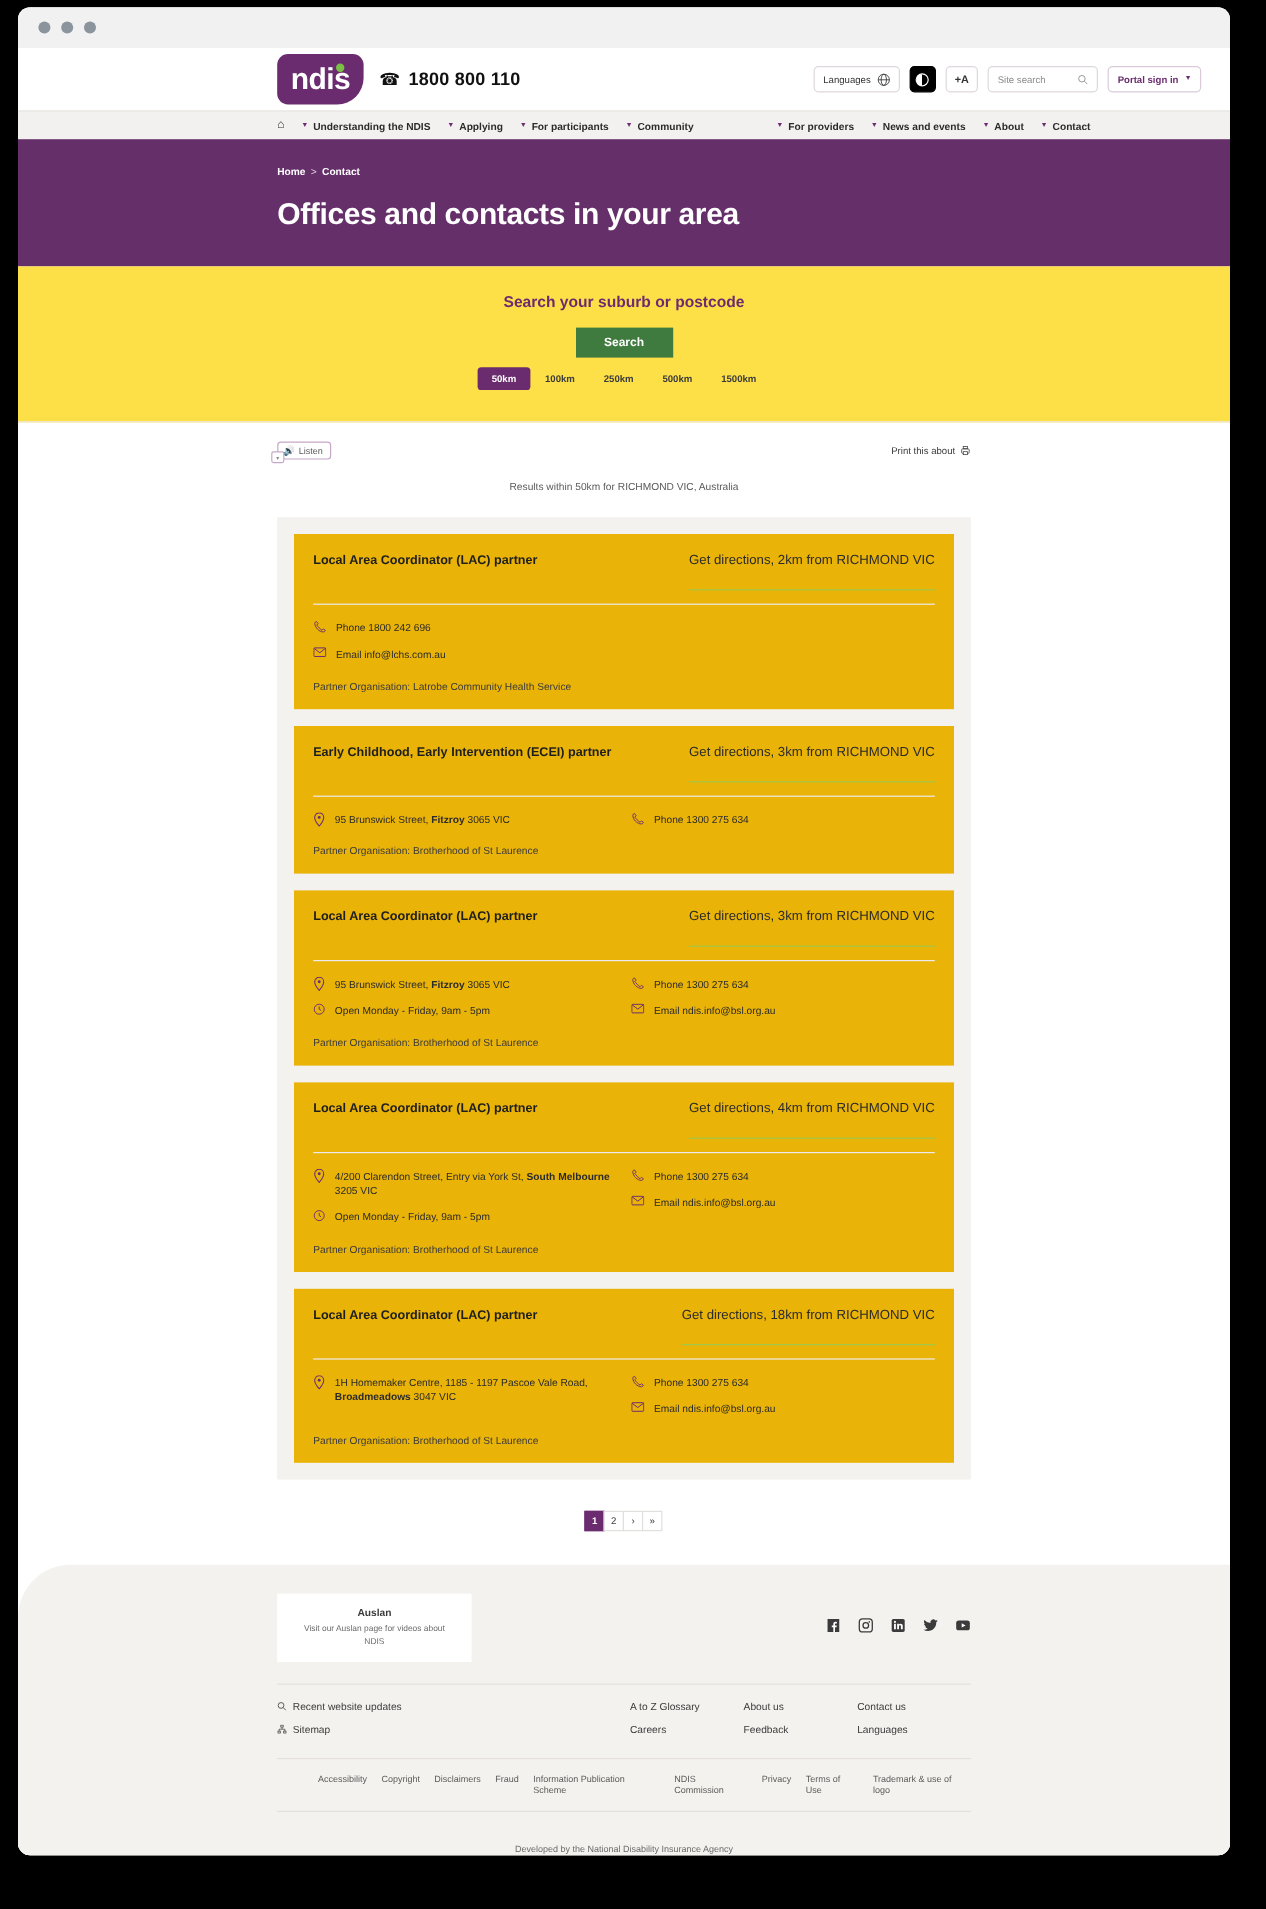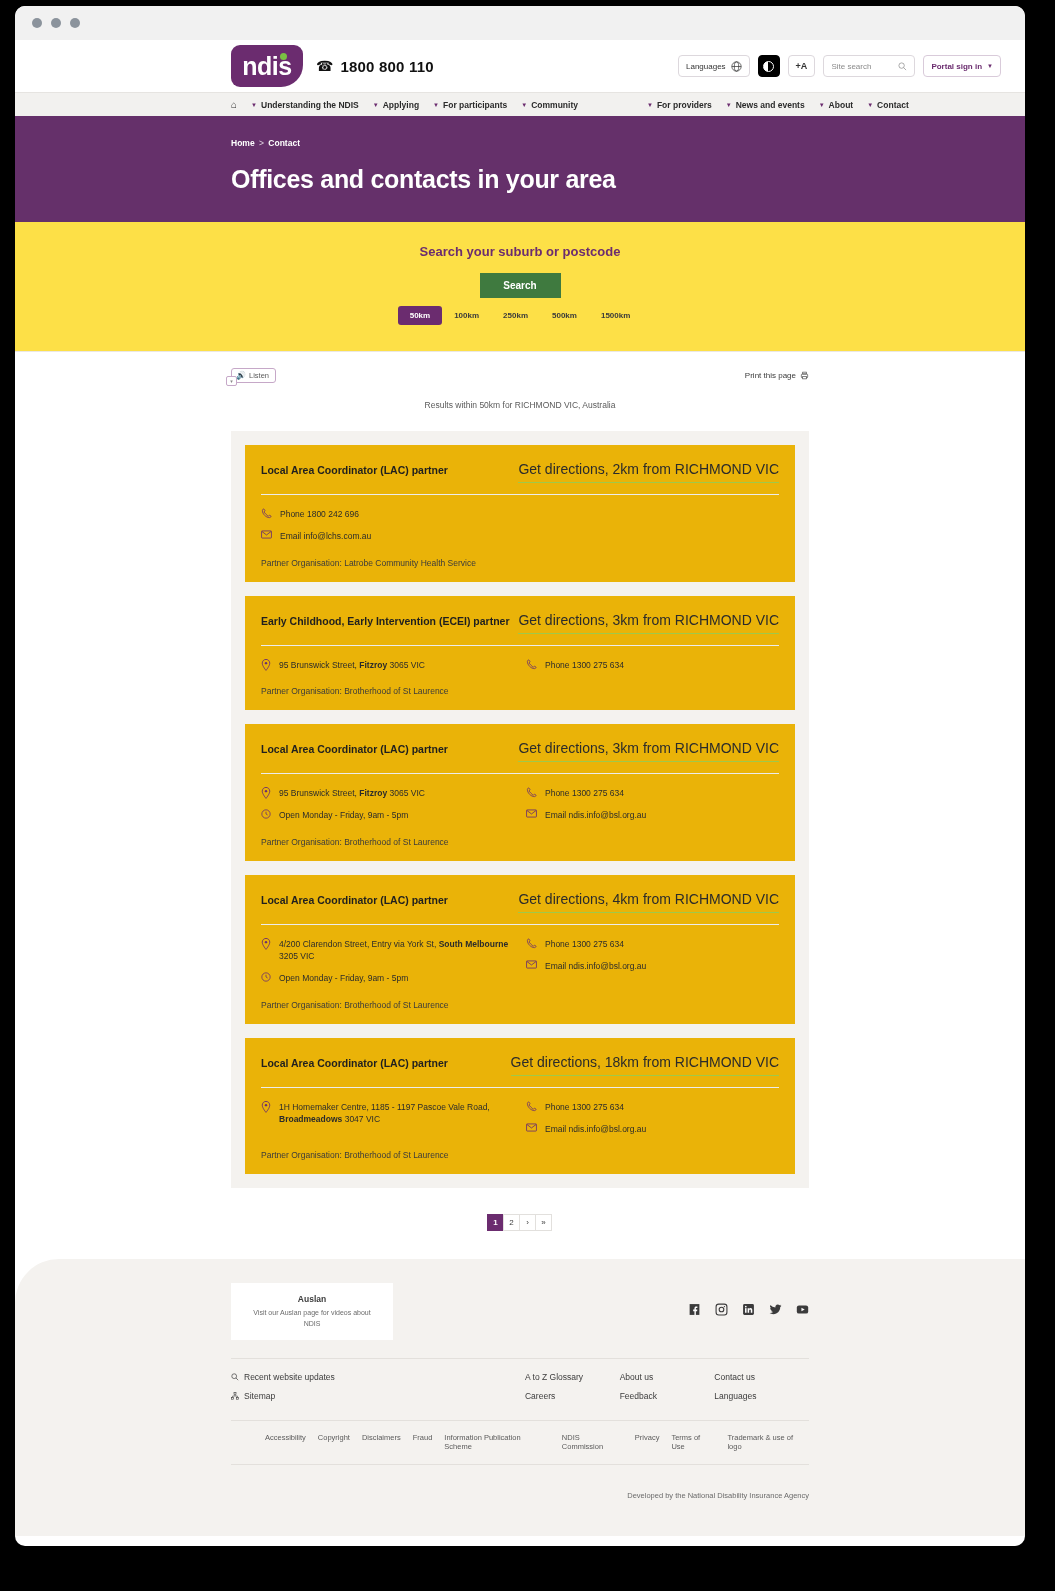--- a/index.html
+++ b/index.html
@@ -160,22 +160,22 @@
     background: #eab308; padding: 16px 16px 14px 16px;
     margin-bottom: 14px;
   }
   .card:last-child { margin-bottom: 0; }
   .card-head {
     display: flex; justify-content: space-between; align-items: baseline;
     padding-bottom: 11px; border-bottom: 1px solid #ececec;
   }
   .card-title { font-size: 10.5px; font-weight: bold; color: #1f1f1f; }
   .card-dir {
-    font-size: 14px; color: #2b2b2b;
-    border-bottom: 1.5px solid #9ec94a; padding-bottom: 5px; cursor: pointer;
+    font-size: 11px; color: #2b2b2b;
+    border-bottom: 1.5px solid #9ec94a; padding-bottom: 18px; cursor: pointer;
   }
   .card-body { display: flex; padding-top: 13px; }
   .col-left { width: 265px; }
   .col-right { flex: 1; }
   .line { display: flex; align-items: flex-start; gap: 8px; margin-bottom: 10px; font-size: 8.5px; color: #2b2b2b; }
   .line:last-child { margin-bottom: 0; }
   .line .txt { line-height: 1.45; }
   .line b { font-weight: bold; }
   .ico { flex: 0 0 auto; margin-top: 0px; }
   .partner { font-size: 8.5px; color: #3b3b3b; margin-top: 15px; }
@@ -210,21 +210,21 @@
   .f-div { height: 1px; background: #e3e0dc; margin: 18px 0 13px 0; }
   .f-links { display: flex; font-size: 8.5px; color: #3b3b3b; }
   .f-col-a { width: 295px; }
   .f-col { width: 95px; }
   .f-row { margin-bottom: 9px; display: flex; align-items: center; gap: 5px; cursor: pointer; }
 
   .f-div2 { height: 1px; background: #e3e0dc; margin: 10px 0 12px 0; }
   .legal { display: flex; gap: 12px; font-size: 7.5px; color: #5b5b5b; padding-left: 34px; }
   .legal span { cursor: pointer; }
   .f-div3 { height: 1px; background: #e3e0dc; margin: 13px 0 0 0; }
-  .developed { text-align: right; font-size: 7.5px; color: #6b6b6b; padding: 26px 0 18px 0; }
+  .developed { text-align: center; font-size: 7.5px; color: #6b6b6b; padding: 26px 0 18px 0; }
 </style>
 </head>
 <body>
 
 <div class="screen">
  <div class="window">
 
   <div class="titlebar">
     <span class="dot"></span>
     <span class="dot"></span>
@@ -337,21 +337,21 @@
       </div>
     </div>
 
     <div class="tools">
       <div class="listen">
         <span class="listen-corner">▾</span>
         <span class="spk">🔊</span>
         <span>Listen</span>
       </div>
       <div class="print">
-        <span>Print this page</span>
+        <span>Print this about</span>
         <svg width="9" height="9" viewBox="0 0 20 20">
           <rect x="3" y="7" width="14" height="8" rx="1.5" fill="none" stroke="#3b3b3b" stroke-width="1.4"></rect>
           <rect x="6" y="2.5" width="8" height="4" fill="none" stroke="#3b3b3b" stroke-width="1.4"></rect>
           <rect x="6" y="12" width="8" height="5.5" fill="#fff" stroke="#3b3b3b" stroke-width="1.4"></rect>
         </svg>
       </div>
     </div>
 
     <div class="results-line">Results within 50km for RICHMOND VIC, Australia</div>
 

